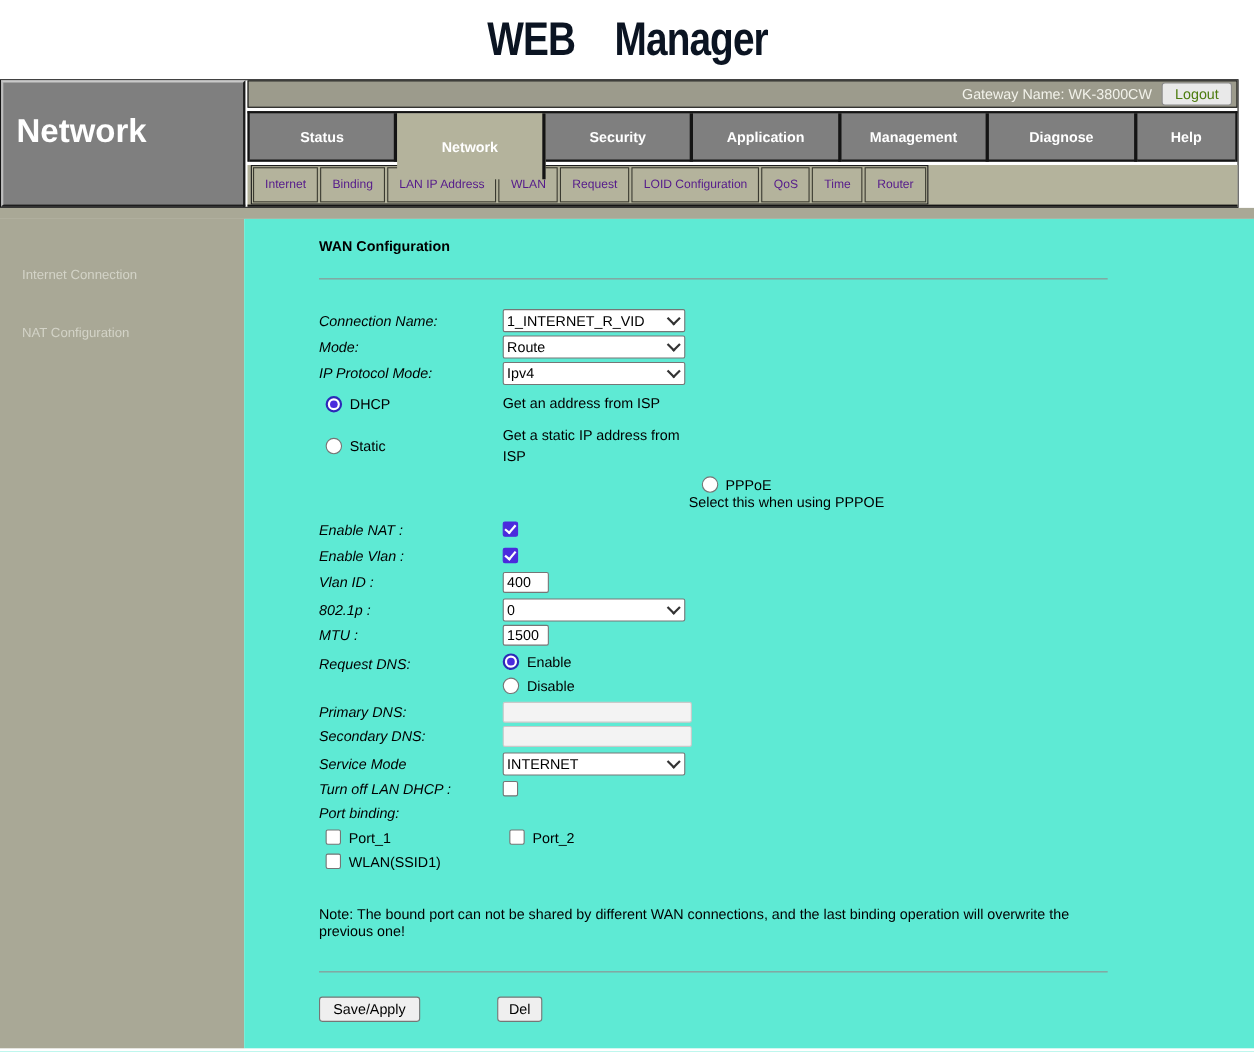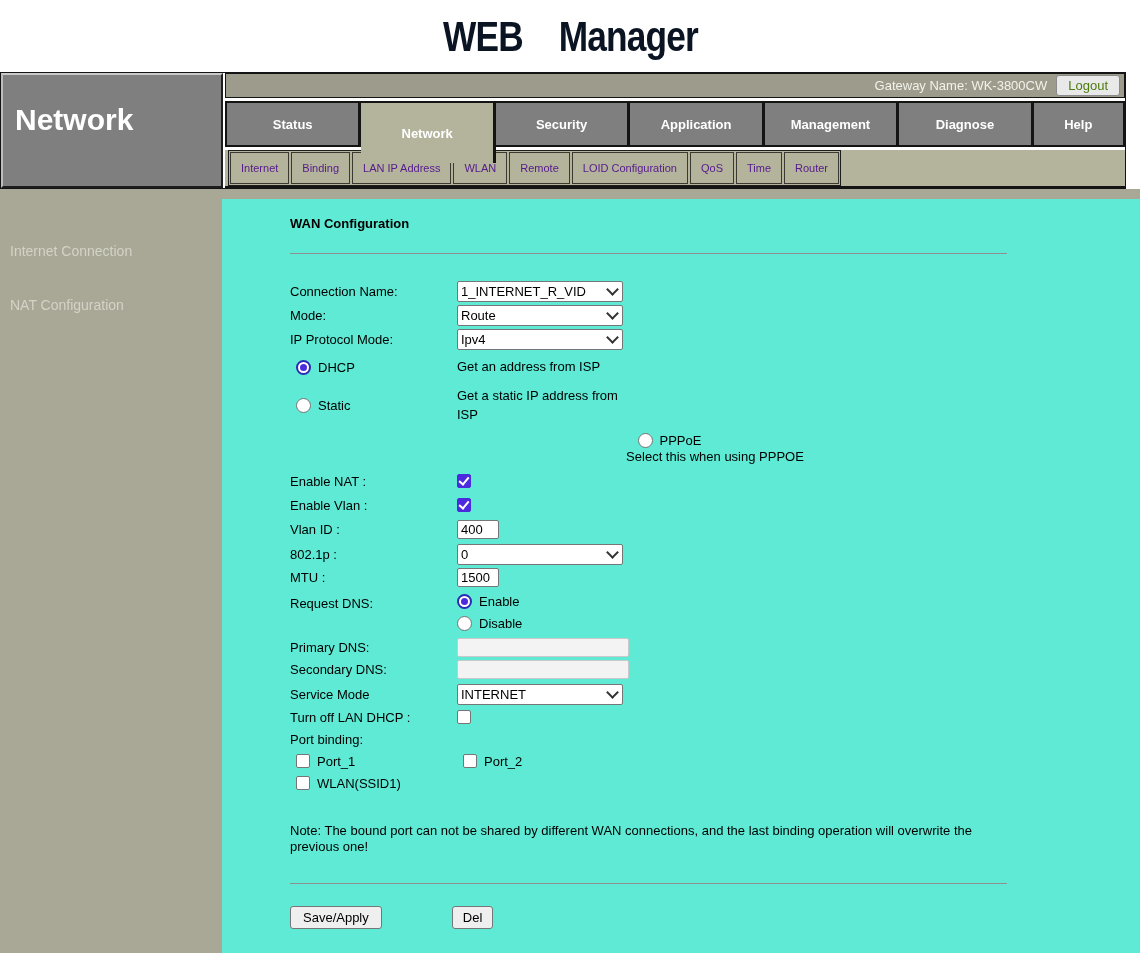--- a/index.html
+++ b/index.html
@@ -50,28 +50,28 @@
   .subnav-group{display:flex;border:1px solid #1c1c1c;margin-left:3px;height:34px;background:var(--olive-active);}
   .subnav-cell{
     display:flex;align-items:center;padding:0 10px;margin:1px;cursor:pointer;
     border:1px solid #3a3a30;color:var(--link-purple);font-size:11px;white-space:nowrap;
   }
   
   .olive-strip{width:1140px;height:10px;background:var(--sidebar-olive);}
   
   .content{display:flex;height:754px;}
   .sidebar{width:222px;flex:none;background:var(--sidebar-olive);box-sizing:border-box;padding-top:44px;}
-  .side-item{color:#d3d3c7;padding-left:10px;margin-bottom:38px;cursor:pointer;font-size:14px;}
+  .side-item{color:#d3d3c7;padding-left:20px;margin-bottom:38px;cursor:pointer;font-size:12px;}
   .main{flex:1;background:#5eead4;box-sizing:border-box;padding:17px 0 0 68px;}
   .form-heading{font-weight:bold;font-size:13px;}
   .hr{border:0;border-top:1px solid #8f8f8f;width:717px;margin:22px 0 0 0;}
   .form-rows{margin-top:27px;}
   .row{display:flex;align-items:center;margin-bottom:5px;min-height:19px;}
   .row.tight{margin-bottom:3px;}
-  .row .label{width:167px;flex:none;}
+  .row .label{width:167px;flex:none;font-style:italic;}
   .row.top{align-items:flex-start;}
   .radio-cell{width:167px;flex:none;display:flex;align-items:flex-start;gap:7px;padding-left:6px;box-sizing:border-box;}
   .desc{line-height:1.45;}
   .desc.narrow{width:178px;}
   
   .select{
     width:166px;height:21px;border:1px solid #767676;border-radius:2px;background:#fff;
     display:flex;align-items:center;justify-content:space-between;
     padding:0 5px 0 3px;box-sizing:border-box;cursor:pointer;
   }
@@ -133,21 +133,21 @@
       <div class="tab">Management</div>
       <div class="tab">Diagnose</div>
       <div class="tab">Help</div>
     </div>
     <div class="subnav-row">
       <div class="subnav-group">
         <div class="subnav-cell">Internet</div>
         <div class="subnav-cell">Binding</div>
         <div class="subnav-cell">LAN IP Address</div>
         <div class="subnav-cell">WLAN</div>
-        <div class="subnav-cell">Remote</div>
+        <div class="subnav-cell">Request</div>
         <div class="subnav-cell">LOID Configuration</div>
         <div class="subnav-cell">QoS</div>
         <div class="subnav-cell">Time</div>
         <div class="subnav-cell">Router</div>
       </div>
     </div>
   </div>
 </div>
 
 <div class="olive-strip"></div>

